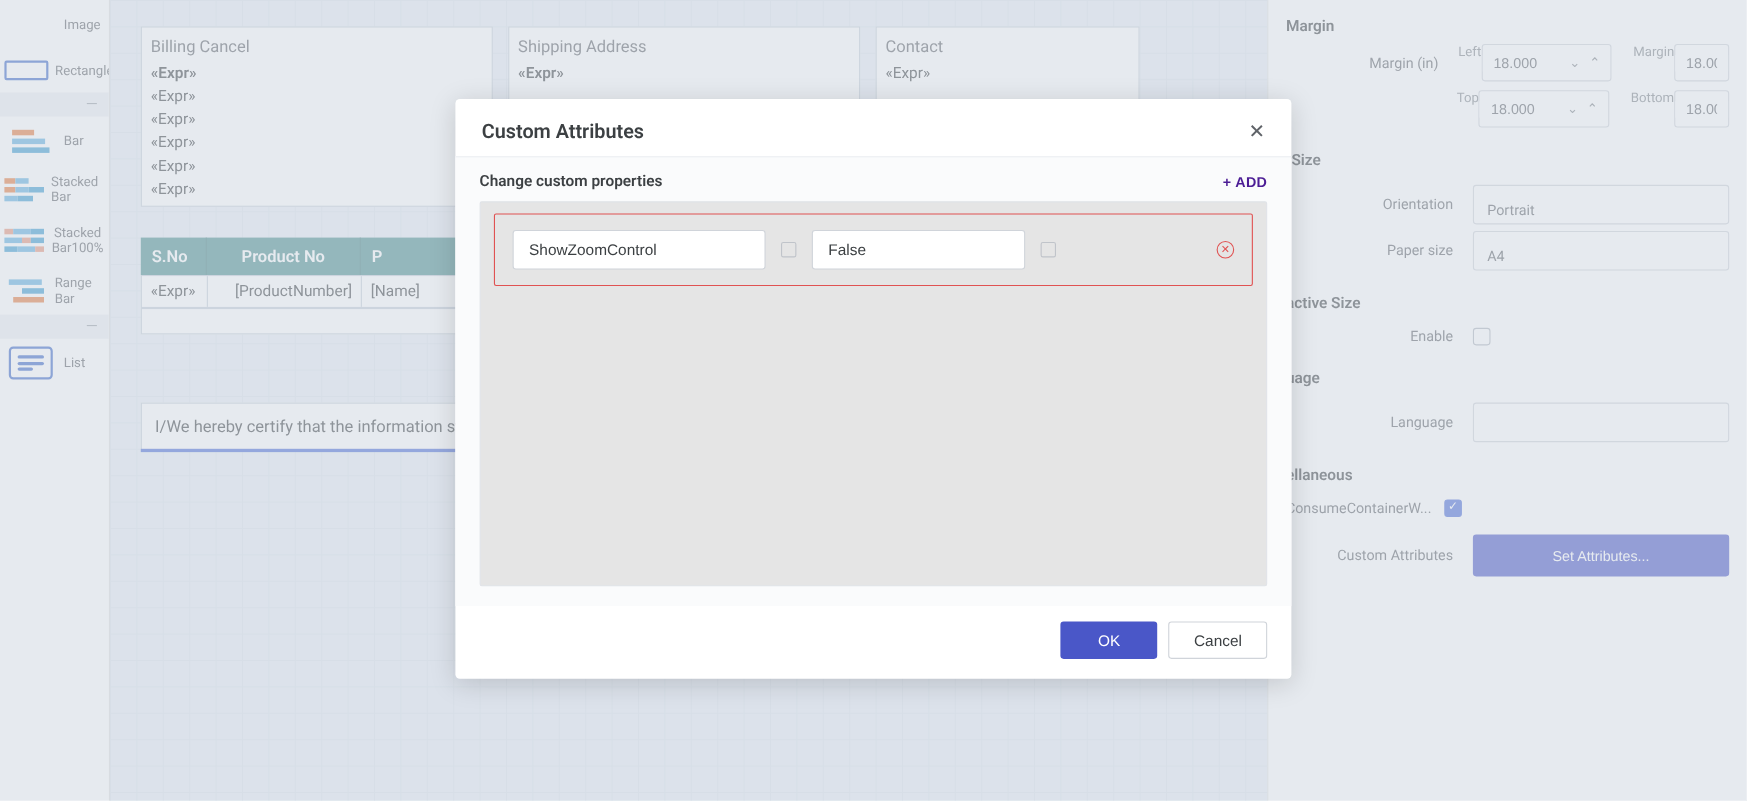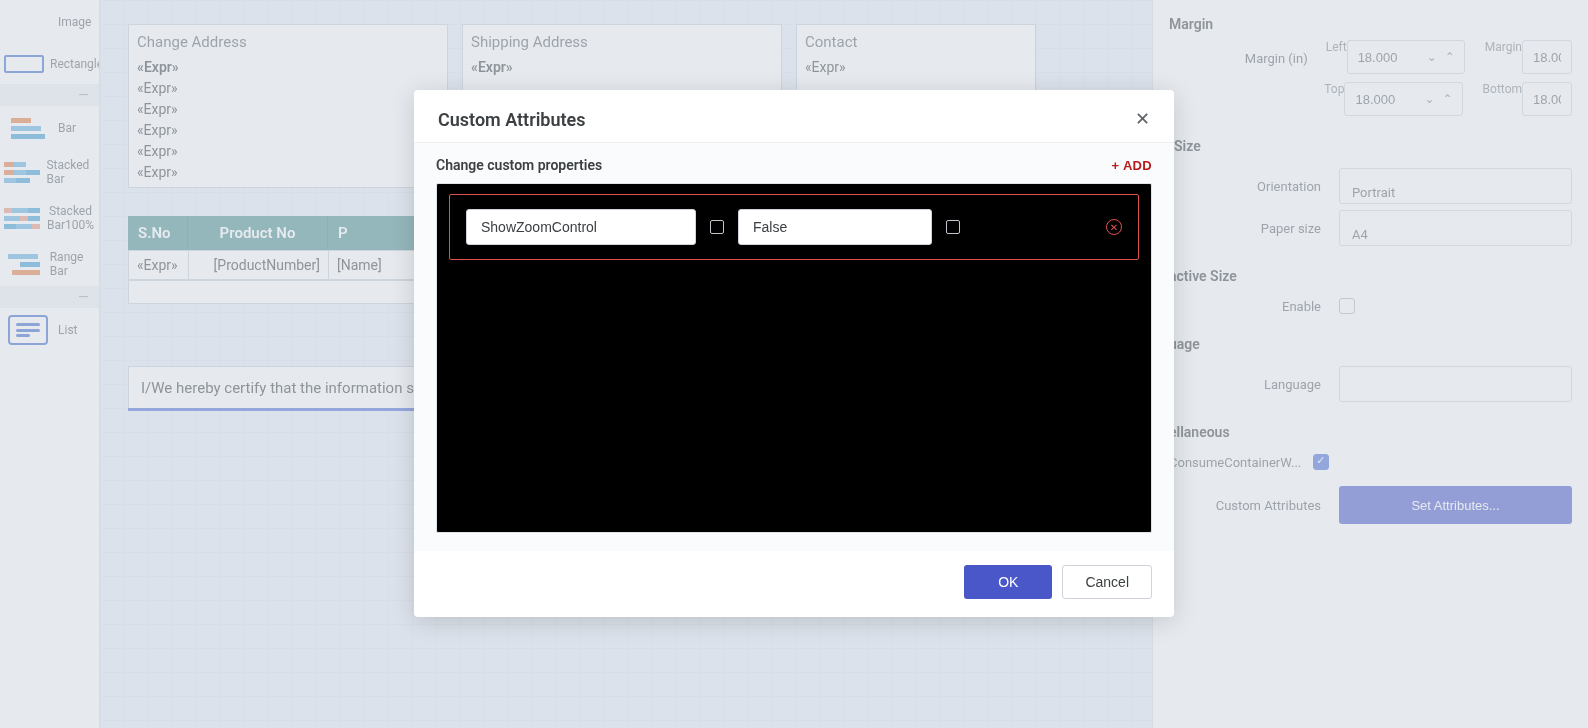--- a/index.html
+++ b/index.html
@@ -166,21 +166,21 @@
   height:34px;
   background:#fff;
 }
 .num-input input {
   border:none; outline:none; width:70px; padding:0 10px; font-size:13px; color:#5f6368;
 }
 .num-input .stepper { display:flex; flex-direction:row; gap:2px; padding:0 6px; }
 .num-input .stepper span { font-size:12px; color:#80868b; cursor:pointer; padding:0 3px; }
 .select-box {
   border:1px solid #d0d4da; border-radius:3px; height:36px;
-  display:flex; align-items:flex-start; padding:16px 12px; font-size:13px;
+  display:flex; align-items:flex-end; padding:4px 12px; font-size:13px;
   flex:1; background:#fff;
 }
 .checkbox {
   width:16px; height:16px; border:1px solid #b0b6be; border-radius:3px;
 }
 .checkbox.checked { background:#4a6bd8; border-color:#4a6bd8; position:relative; }
 .checkbox.checked::after {
   content:"✓"; color:#fff; font-size:11px; position:absolute; left:2px; top:-1px;
 }
 .set-attrs-btn {
@@ -213,25 +213,25 @@
   border-top:1px solid #eceef2;
   padding: 14px 22px 18px;
   background:#fafbfc;
 }
 .dialog-subhead {
   display:flex; justify-content:space-between; align-items:center;
   margin-bottom:10px;
 }
 .dialog-subtitle { font-size:14px; font-weight:600; color:#3c4043; }
 .add-btn {
-  color:#b91c1c; font-weight:700; font-size:13px; background:none; border:none;
+  color:#4c1d95; font-weight:700; font-size:13px; background:none; border:none;
   cursor:pointer; letter-spacing:0.3px;
 }
 .attrs-panel {
-  background:#000000;
+  background:#e5e5e5;
   border:1px solid #e0e3e8;
   border-radius:2px;
   height: 350px;
   padding: 10px 12px;
 }
 .attr-row {
   border:1px solid #e05252;
   border-radius:2px;
   display:flex; align-items:center;
   padding:14px 16px;
@@ -354,21 +354,21 @@
           </div>
       </div>
       <span>List</span>
     </div>
   </div>
 
   <div class="canvas-area">
     <div class="report-surface">
       <div class="addr-row">
         <div class="addr-box billing">
-          <div class="addr-title">Change Address</div>
+          <div class="addr-title">Billing Cancel</div>
           <div class="addr-line bold">«Expr»</div>
           <div class="addr-line">«Expr»</div>
           <div class="addr-line">«Expr»</div>
           <div class="addr-line">«Expr»</div>
           <div class="addr-line">«Expr»</div>
           <div class="addr-line">«Expr»</div>
         </div>
         <div class="addr-box shipping">
           <div class="addr-title">Shipping Address</div>
           <div class="addr-line bold">«Expr»</div>

